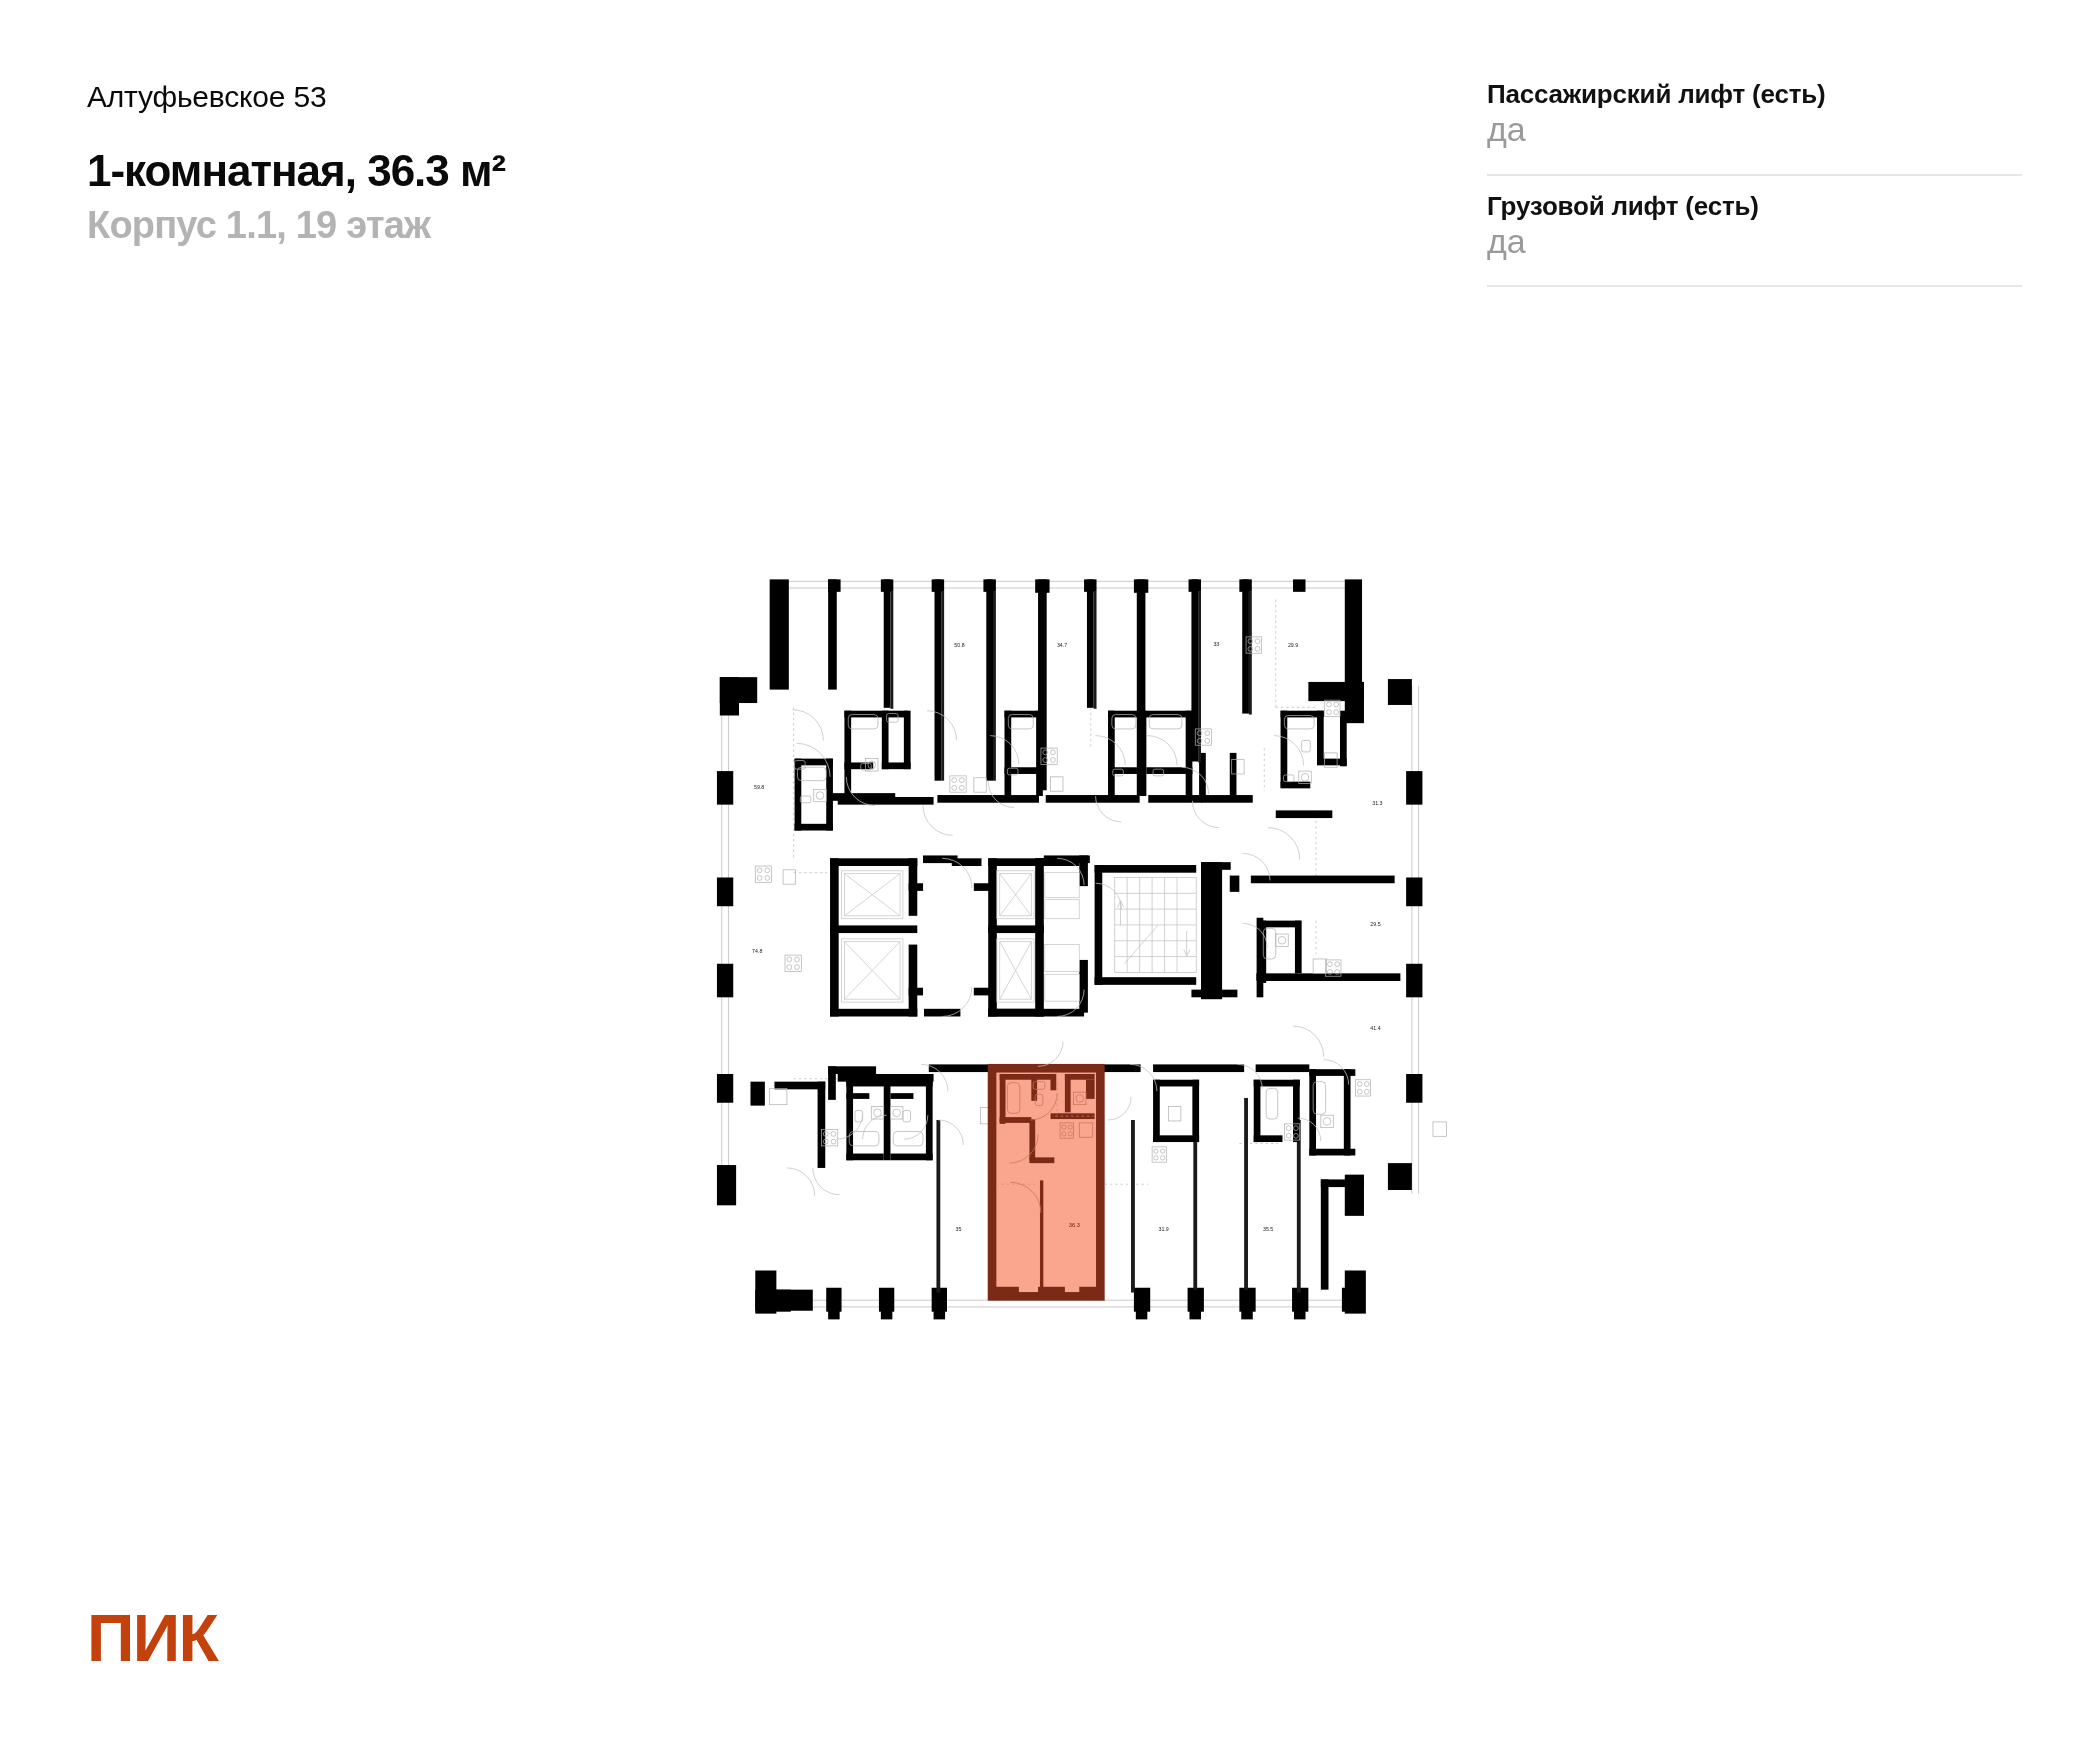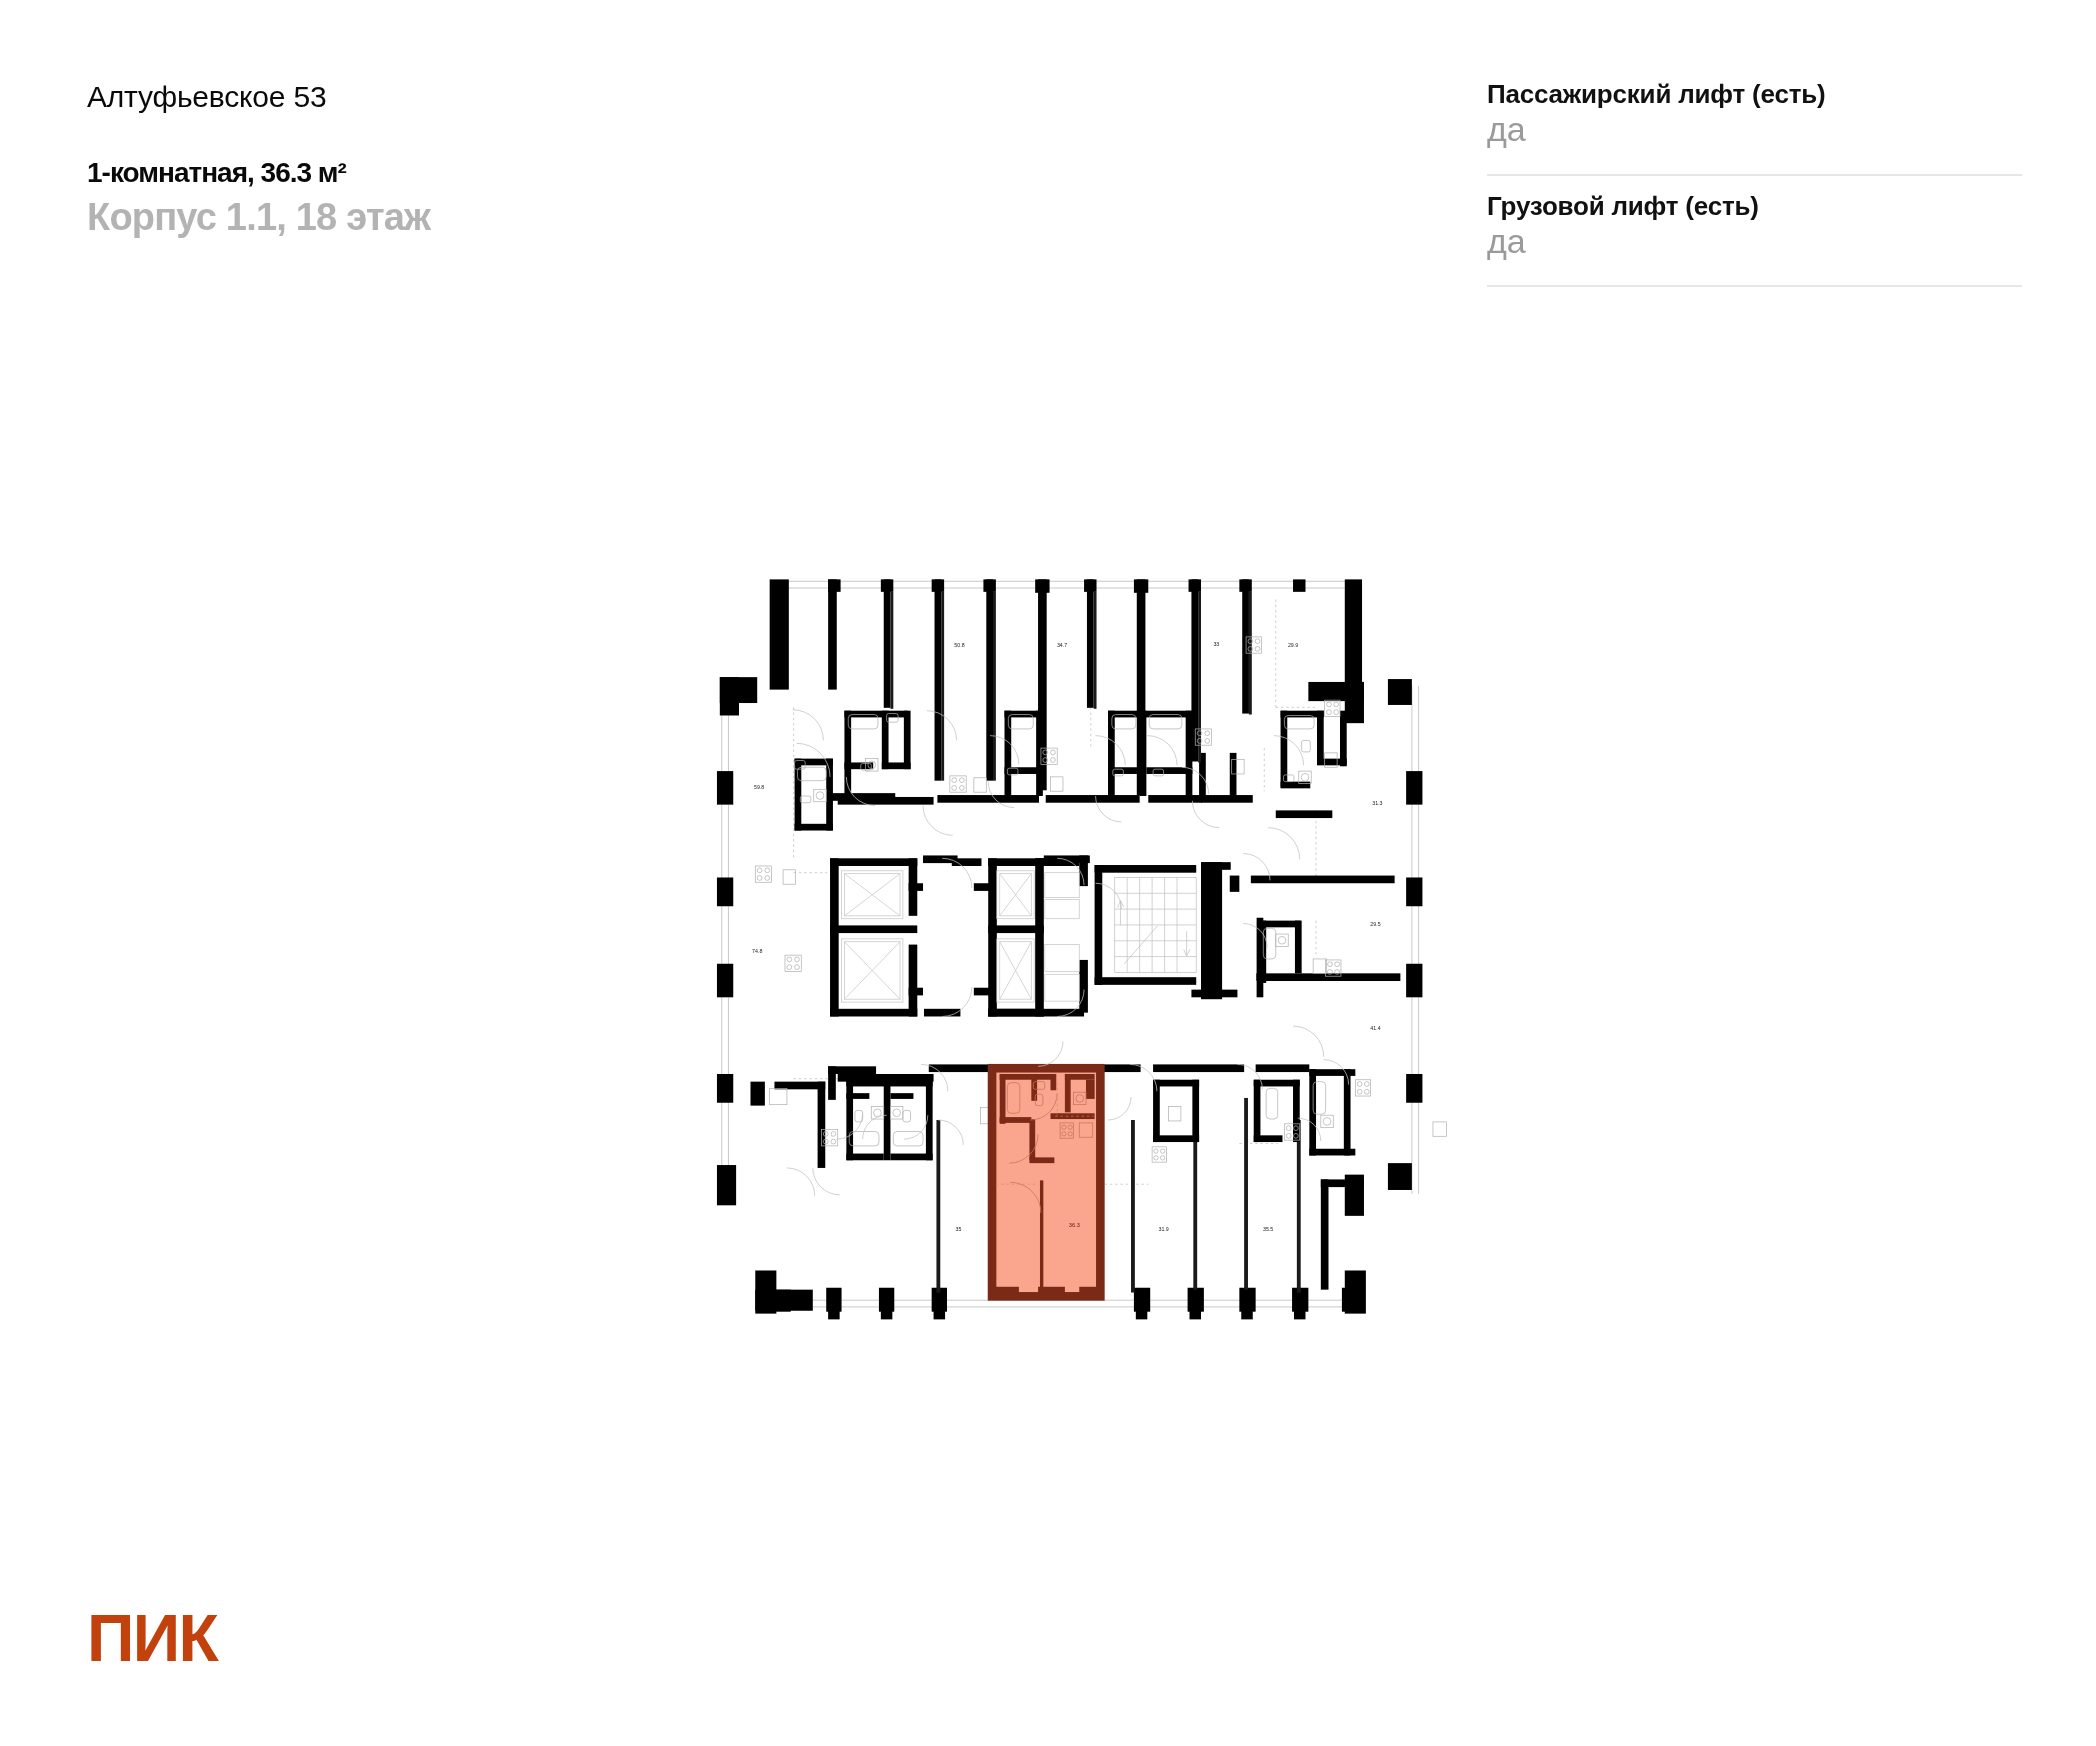--- a/index.html
+++ b/index.html
@@ -11,22 +11,22 @@
   }
   .page { position: relative; width: 2096px; height: 1747px; background: #fff; }
 
   
   .hdr-left { position: absolute; left: 87px; top: 79px; }
   .complex-name {
     font-size: 30px; font-weight: 400; color: #0a0a0a;
     letter-spacing: -0.2px; line-height: 1.2;
   }
   .unit-title {
-    font-size: 28px; font-weight: 700; color: #0a0a0a;
-    margin-top: 42px; letter-spacing: -1px; line-height: 1.15;
+    font-size: 44px; font-weight: 700; color: #0a0a0a;
+    margin-top: 31px; letter-spacing: -1px; line-height: 1.15;
   }
   .unit-sub {
     font-size: 38px; font-weight: 700; color: #b3b3b3;
     margin-top: 7px; letter-spacing: -0.8px; line-height: 1.15;
   }
 
   .hdr-right {
     position: absolute; left: 1487px; top: 79px; width: 535px;
   }
   .info-row {
@@ -53,21 +53,21 @@
   .area-label-hl { font-size: 12px; fill: #5e2012; font-family: "Liberation Sans", sans-serif; }
 </style>
 </head>
 <body>
 
 <div class="page">
 
   <div class="hdr-left">
     <div class="complex-name">Алтуфьевское 53</div>
     <div class="unit-title">1-комнатная, 36.3 м²</div>
-    <div class="unit-sub">Корпус 1.1, 18 этаж</div>
+    <div class="unit-sub">Корпус 1.1, 19 этаж</div>
   </div>
 
   <div class="hdr-right">
     <div class="info-row">
       <span class="info-label">Пассажирский лифт (есть)</span>
       <span class="info-value">да</span>
     </div>
     <div class="info-row">
       <span class="info-label">Грузовой лифт (есть)</span>
       <span class="info-value">да</span>

